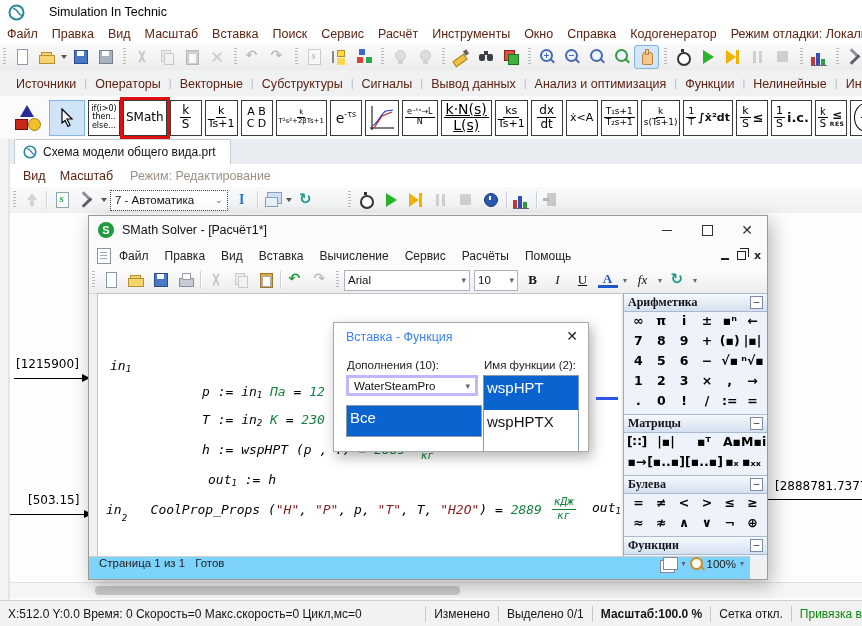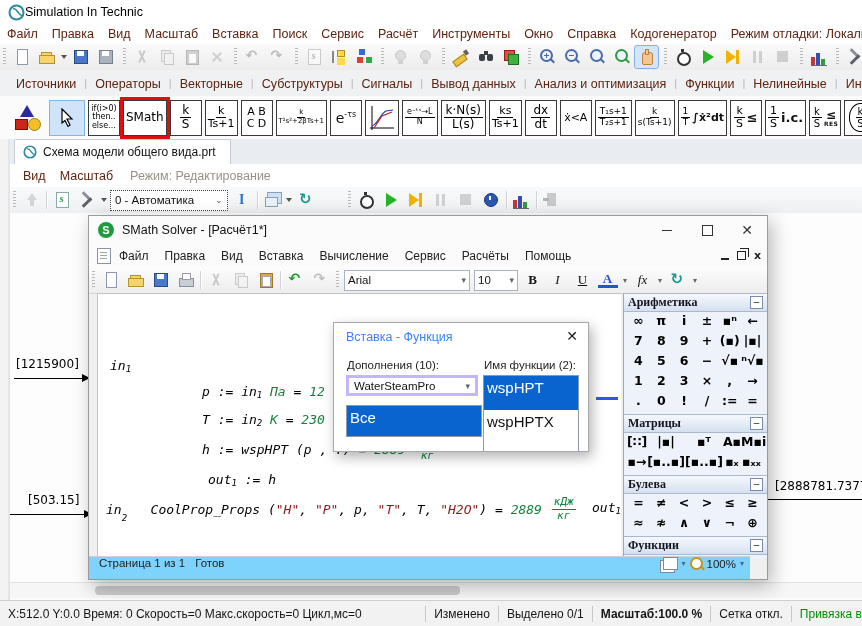--- a/index.html
+++ b/index.html
@@ -1,21 +1,21 @@
 <!DOCTYPE html>
 <html><head>
 <meta charset="utf-8">
 <style>
   html,body{margin:0;padding:0}
   body{width:862px;height:626px;position:relative;overflow:hidden;background:#fff;
        font-family:"Liberation Sans",sans-serif;outline:1px solid #8a8a8a;font-size:12px;color:#111}
   .abs{position:absolute}
   
   #titlebar{left:0;top:0;width:862px;height:24px;background:#fff;display:flex;align-items:center;border-bottom:1px solid #f0f0f0}
-  #titlebar .ttl{font-size:12.5px;color:#000;margin-left:0}
+  #titlebar .ttl{font-size:12.5px;color:#000;margin-left:24px}
   .applogo{width:17px;height:17px;margin-left:8px;flex:none}
   #menubar{left:0;top:24px;width:862px;height:20px;background:#fff;display:flex;align-items:center;overflow:hidden}
   .mitem{padding:2px 7px;font-size:12.5px;color:#5c2310;white-space:nowrap;cursor:default}
   #toolbar-main{left:0;top:44px;width:862px;height:26px;background:linear-gradient(#fafafa,#ececec);
     border-bottom:1px solid #d8d8d8;display:flex;align-items:center;overflow:hidden}
   .tgroup{display:flex;align-items:center;height:24px;margin-right:2px}
   .grip{width:3px;height:18px;margin:0 3px;background-image:repeating-linear-gradient(#b9b9b9 0 1px,transparent 1px 3px)}
   .tbtn{width:23px;height:22px;display:flex;align-items:center;justify-content:center;border:1px solid transparent;border-radius:3px}
   .tbtn.active{background:#d2e5f9;border-color:#84b2e0}
   .dd{width:9px;height:22px;display:flex;align-items:center;justify-content:center}
@@ -430,21 +430,21 @@
         <path d="M6 24 L14 12 L24 8" stroke="#c02020" stroke-width="1.2" fill="none"></path>
       </svg>
     </div>
     <div class="blk">
       <span class="bfrac" style="font-size: 8px;">
         <span class="ft">e⁻ᵗˢ→L</span>
         <span class="fb">N</span>
       </span>
     </div>
     <div class="blk">
-      <span class="bfrac" style="font-size: 12px;">
+      <span class="bfrac" style="font-size: 14px; text-decoration: underline;">
         <span class="ft">k·N(s)</span>
         <span class="fb">L(s)</span>
       </span>
     </div>
     <div class="blk">
       <span class="bfrac" style="font-size: 11px;">
         <span class="ft">ks</span>
         <span class="fb">Ts+1</span>
       </span>
     </div>
@@ -542,21 +542,21 @@
       </span>
     <span class="vsep"></span>
     <span class="tbtn">
         <span class="ic ic-script"></span>
       </span>
     <span class="tbtn">
         <span class="ic ic-tools"></span>
       </span>
     <span class="dd"></span>
     <span class="combo">
-      <span class="cv">0 - Автоматика</span>
+      <span class="cv">7 - Автоматика</span>
       <span class="carr">⌄</span>
     </span>
     <span class="tbtn">
         <span class="ic ic-ibeam"></span>
       </span>
     <span class="vsep"></span>
     <span class="tbtn">
         <span class="ic ic-layers"></span>
       </span>
     <span class="dd"></span>

